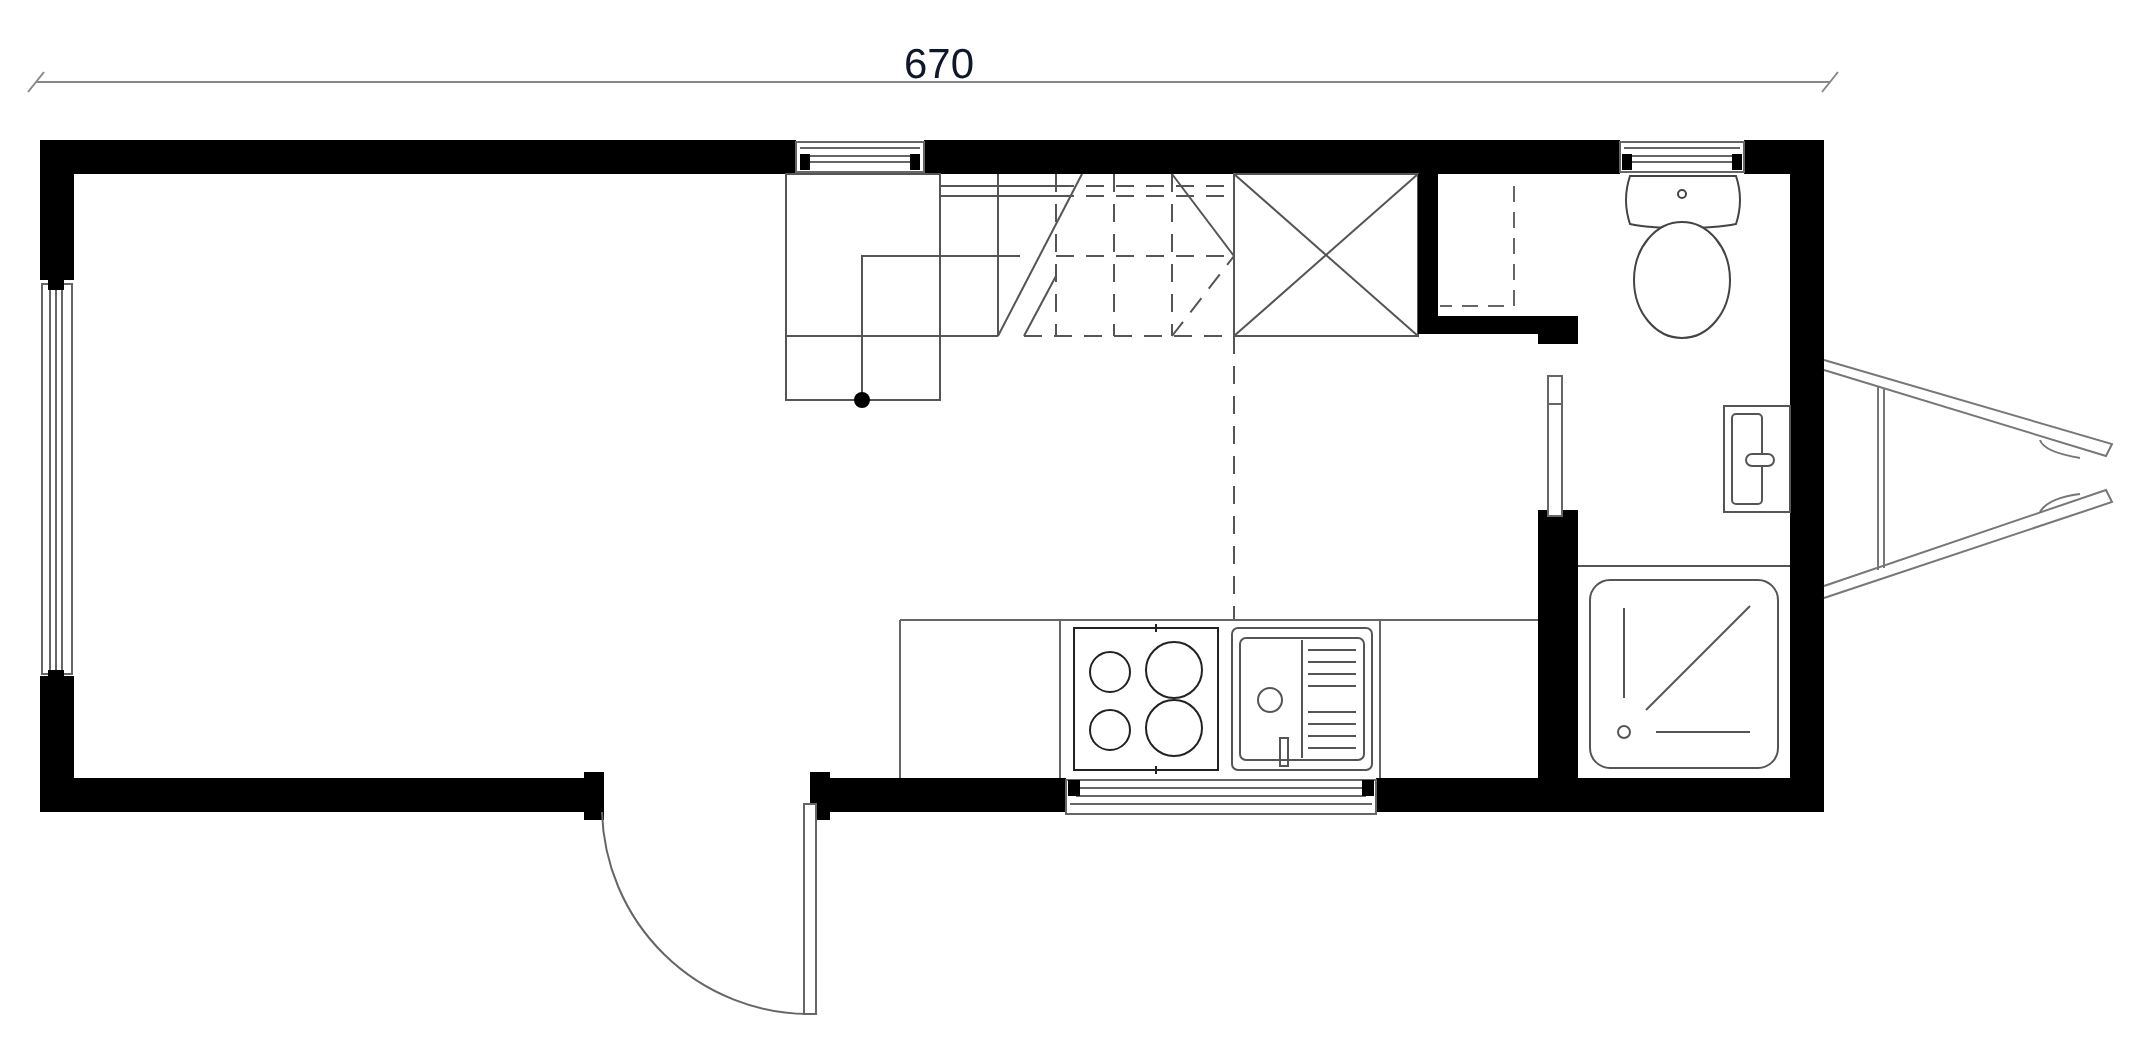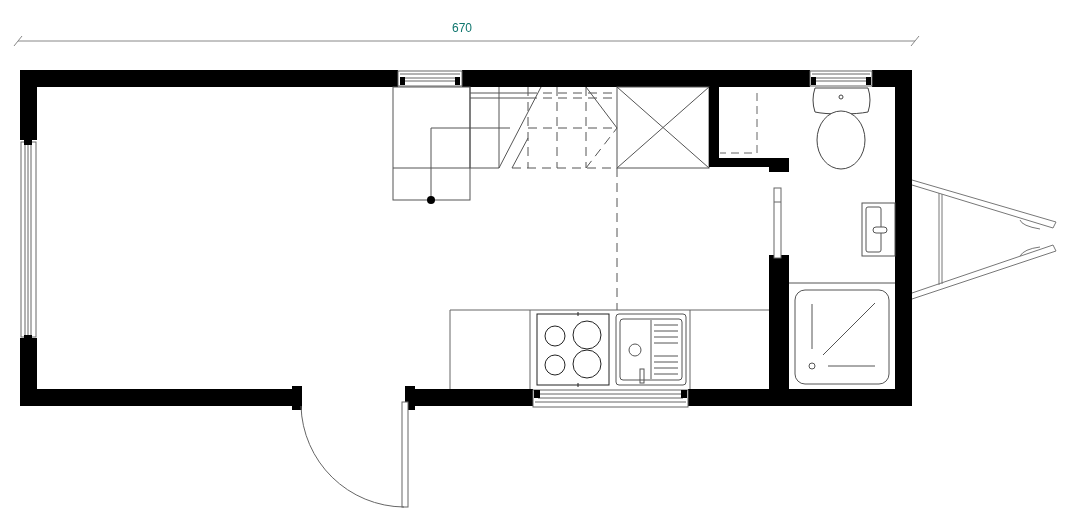--- a/index.html
+++ b/index.html
@@ -1,18 +1,18 @@
 <!DOCTYPE html>
 <html><head>
 <meta charset="utf-8">
 <style>
   html, body { margin: 0; padding: 0; background: #ffffff; }
   body { width: 1073px; height: 523px; overflow: hidden; position: relative; font-family: "Liberation Sans", sans-serif; }
   #plan { position: absolute; left: 0; top: 0; }
-  .dim-label { position: absolute; font-family: "Liberation Sans", sans-serif; font-size: 12px; color: #0f766e; }
+  .dim-label { position: absolute; font-family: "Liberation Sans", sans-serif; font-size: 21px; color: #0f172a; }
 </style>
 </head>
 <body>
 
 <span class="dim-label" style="left:452px; top:21px;">670</span>
 
 <svg id="plan" width="1073" height="523" viewBox="0 0 1073 523" xmlns="http://www.w3.org/2000/svg">
 
   <g stroke="#888" stroke-width="1" fill="none">
     <line x1="18" y1="41" x2="915" y2="41"></line>

